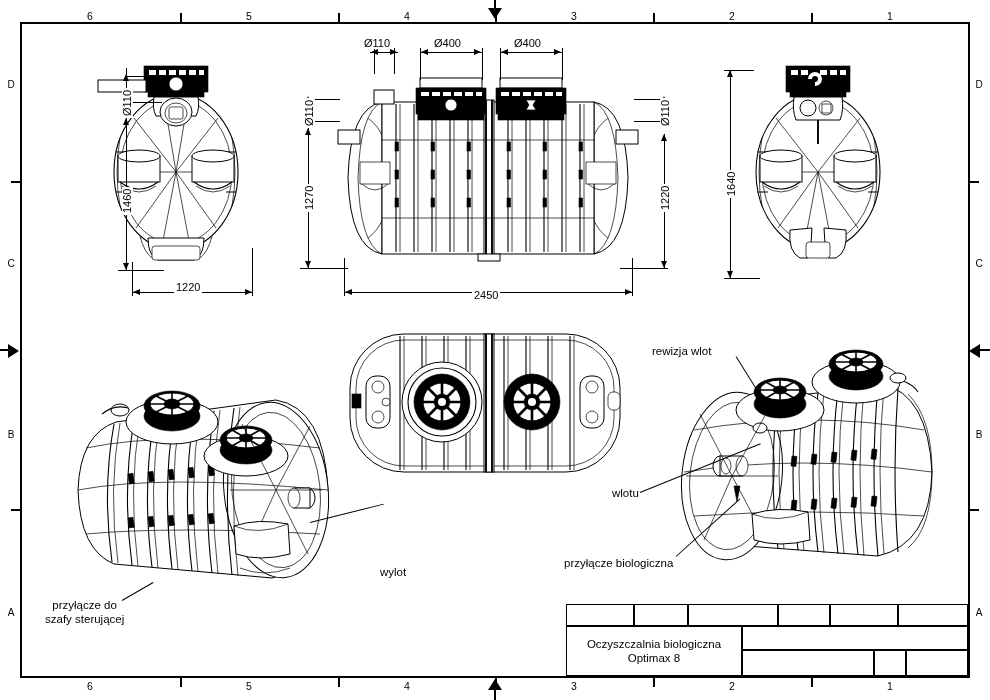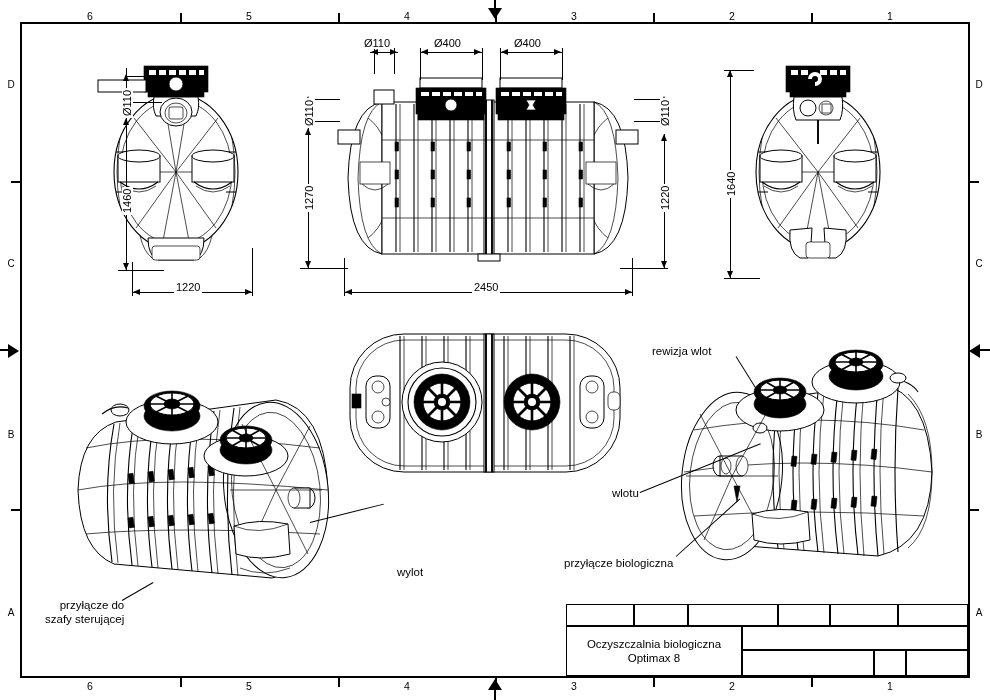--- a/index.html
+++ b/index.html
@@ -373,21 +373,21 @@
   <div class="arrowh ar-u" style="left:661px;top:134px;"></div>
   <div class="arrowh ar-d" style="left:661px;top:261px;"></div>
   <div class="extline h" style="left:620px;top:268px;width:48px;"></div>
   <div class="dimtxt vert" style="left:660px;top:212px;">1220</div>
 
   <div class="extline v" style="left:344px;top:258px;height:38px;"></div>
   <div class="extline v" style="left:632px;top:258px;height:38px;"></div>
   <div class="dimline h" style="left:344px;top:292px;width:288px;"></div>
   <div class="arrowh ar-l" style="left:345px;top:289px;"></div>
   <div class="arrowh ar-r" style="left:625px;top:289px;"></div>
-  <div class="dimtxt" style="left:472px;top:282px;">2450</div>
+  <div class="dimtxt" style="left:472px;top:290px;">2450</div>
 
   <div class="view" style="left:738px;top:60px;">
     <svg width="160" height="220" viewBox="0 0 160 220">
       <ellipse cx="80" cy="112" rx="62" ry="78" class="ln"></ellipse>
       <ellipse cx="80" cy="112" rx="56" ry="72" class="ln-t"></ellipse>
       <path d="M24 78 Q18 112 24 146" class="ln-t"></path>
       <path d="M136 78 Q142 112 136 146" class="ln-t"></path>
       <path d="M20 92 L30 92 M20 132 L30 132" class="ln"></path>
       <path d="M130 92 L140 92 M130 132 L140 132" class="ln"></path>
       <g class="ln-t">
@@ -694,24 +694,24 @@
       <path d="M92 166 Q118 176 148 164" class="ln-t"></path>
 
       <path d="M248 46 Q272 70 272 124 Q272 180 248 200" class="ln-t"></path>
 
       <path d="M232 30 Q252 34 258 44" class="ln"></path>
       <ellipse cx="238" cy="30" rx="8" ry="5" class="fillwht"></ellipse>
     </svg>
   </div>
 
   <div class="leader" style="left:310px;top:522px;width:76px;transform:rotate(-14deg);"></div>
-  <div class="callout" style="left:397px;top:565px;">wylot</div>
+  <div class="callout" style="left:380px;top:565px;">wylot</div>
 
   <div class="leader" style="left:122px;top:600px;width:36px;transform:rotate(-30deg);"></div>
-  <div class="callout" style="left:45px;top:598px;text-align:right;">przyłącze do
+  <div class="callout" style="left:45px;top:598px;text-align:center;">przyłącze do
 szafy sterującej</div>
 
   <div class="leader" style="left:736px;top:356px;width:46px;transform:rotate(58deg);"></div>
   <div class="callout" style="left:652px;top:344px;">rewizja wlot</div>
 
   <div class="leader" style="left:640px;top:492px;width:130px;transform:rotate(-22deg);"></div>
   <div class="callout" style="left:612px;top:486px;">wlotu</div>
 
   <div class="leader" style="left:676px;top:556px;width:86px;transform:rotate(-42deg);"></div>
   <div class="callout" style="left:564px;top:556px;">przyłącze biologiczna</div>

